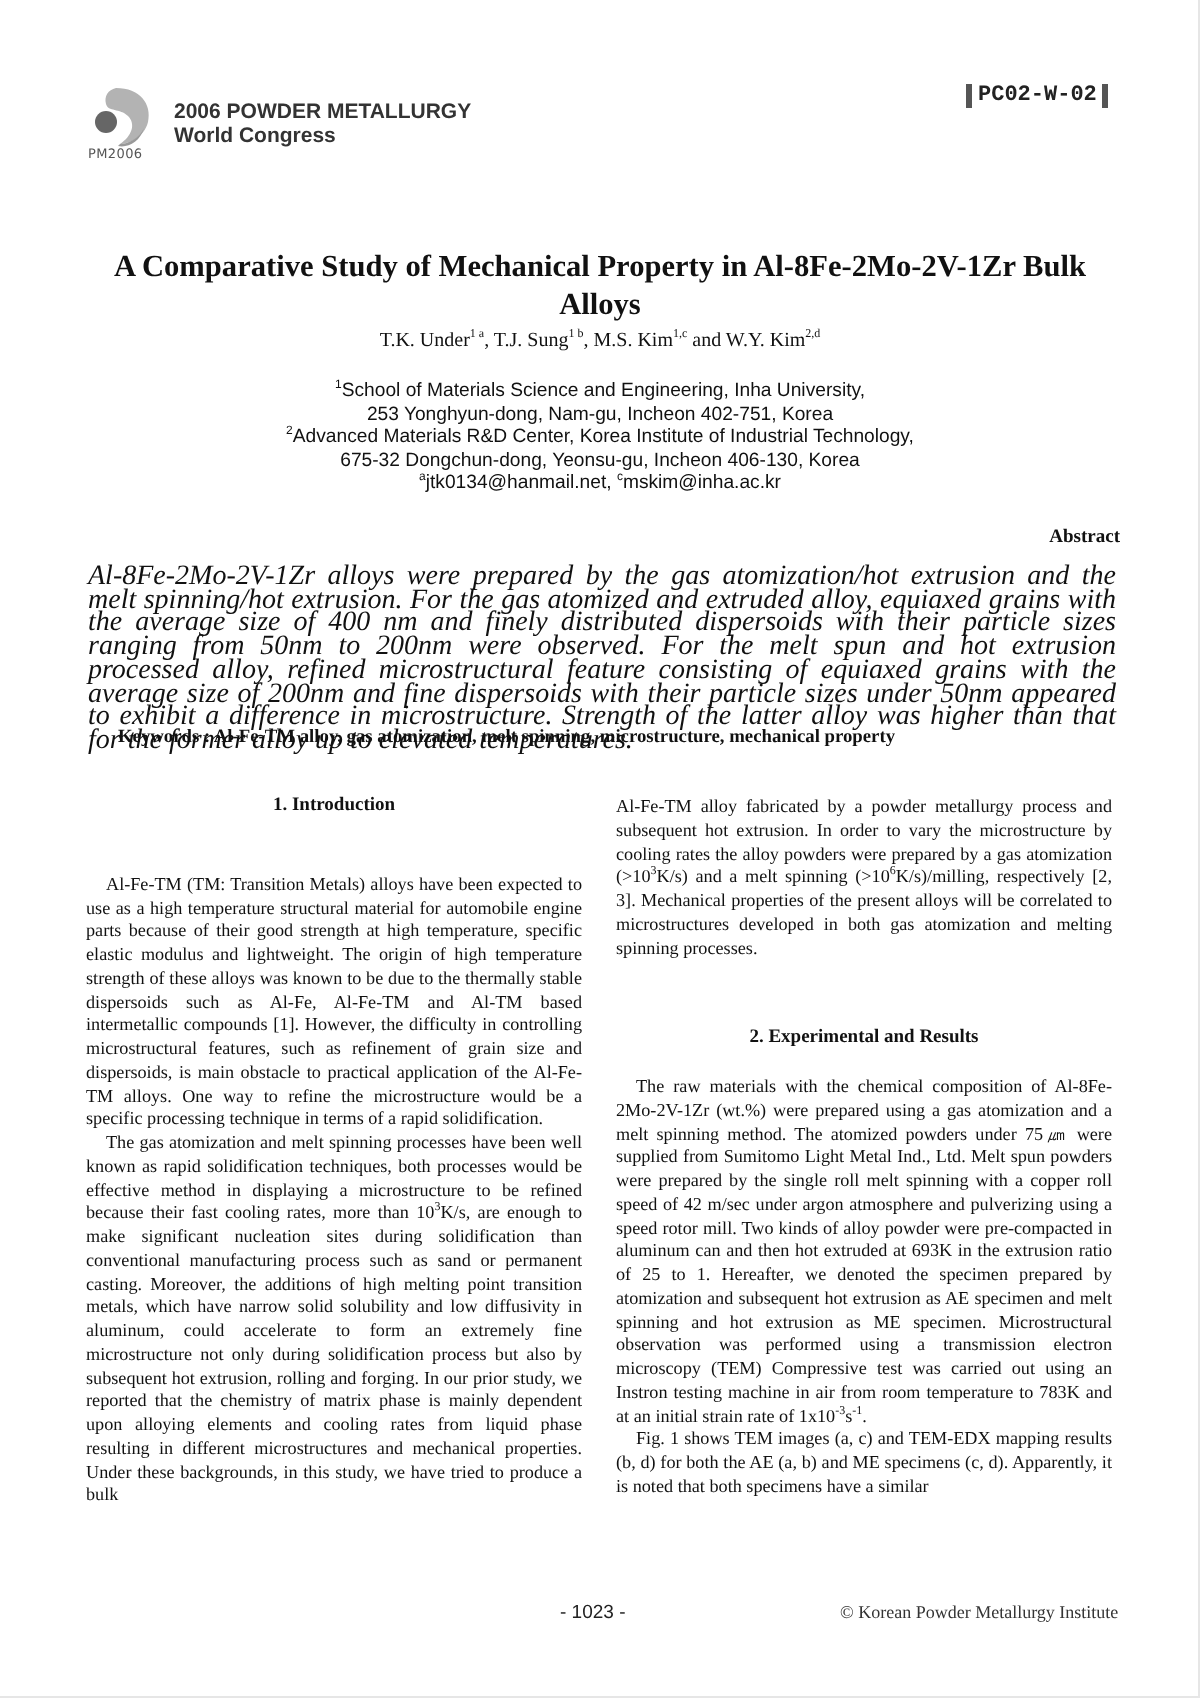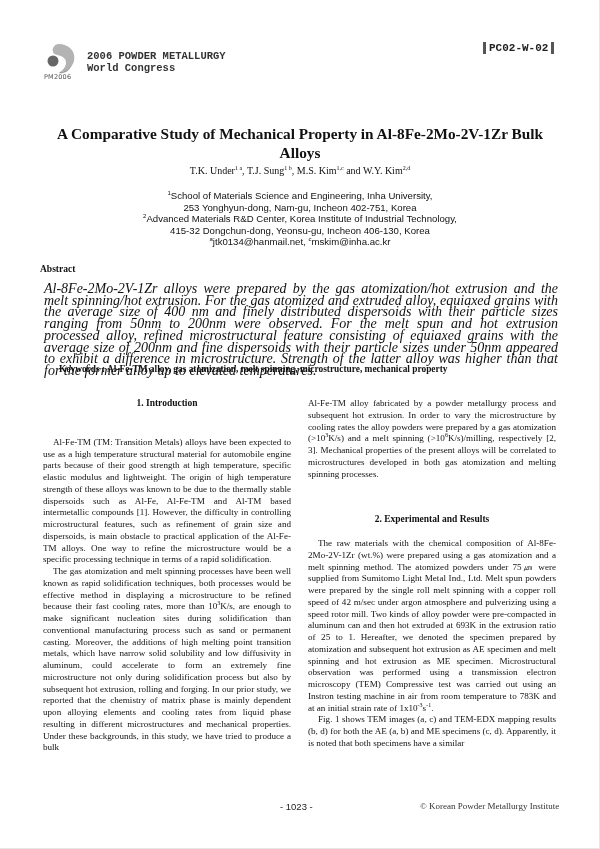--- a/index.html
+++ b/index.html
@@ -1,31 +1,31 @@
 <!DOCTYPE html>
 <html><head>
 <meta charset="utf-8">
 <style>
   html, body { margin: 0; padding: 0; background: #ffffff; }
   body { width: 600px; height: 849px; position: relative; overflow: hidden; color: #111; }
   .page { position: absolute; left: 0; top: 0; width: 599px; height: 848px; border-right: 1px solid #e6e6e6; border-bottom: 1px solid #e6e6e6; }
 
   .logo { position: absolute; left: 44px; top: 42px; width: 34px; height: 40px; }
   .logo-text { position: absolute; left: 44px; top: 73px; font-family: "DejaVu Sans", sans-serif; font-size: 6.5px; color: #555; letter-spacing: 0.2px; }
-  .conf-title { position: absolute; left: 87px; top: 51px; font-family: Liberation Mono, monospace; font-weight: bold; font-size: 10.5px; line-height: 11.5px; color: #333; }
+  .conf-title { position: absolute; left: 87px; top: 51px; font-family: Liberation Sans, sans-serif; font-weight: bold; font-size: 10.5px; line-height: 11.5px; color: #333; }
 
   .code { position: absolute; left: 483px; top: 42px; font-family: Liberation Mono, monospace; font-weight: bold; font-size: 11px; color: #222; display: flex; align-items: center; gap: 3px; }
   .code .bar { width: 3px; height: 12px; background: #555; display: inline-block; }
 
   .title { position: absolute; left: 40px; width: 520px; top: 124px; text-align: center; font-family: "Liberation Serif", serif; font-weight: bold; font-size: 15.3px; line-height: 19px; }
   .authors { position: absolute; left: 40px; width: 520px; top: 165px; text-align: center; font-family: "Liberation Serif", serif; font-size: 10px; }
   .affil { position: absolute; left: 40px; width: 520px; top: 190px; text-align: center; font-family: "Liberation Sans", sans-serif; font-size: 9.6px; line-height: 11.5px; }
   sup { font-size: 6px; vertical-align: super; line-height: 0; }
 
-  .abs-head { position: absolute; left: 40px; width: 520px; top: 264px; text-align: left; font-family: "Liberation Serif", serif; font-weight: bold; font-size: 9.5px; }
+  .abs-head { position: absolute; left: 40px; width: 520px; top: 264px; text-align: right; font-family: "Liberation Serif", serif; font-weight: bold; font-size: 9.5px; }
   .abstract { position: absolute; left: 44px; width: 514px; top: 283px; font-family: "Liberation Serif", serif; font-style: italic; font-size: 14px; line-height: 11.7px; text-align: justify; }
   .keywords { position: absolute; left: 59px; width: 514px; top: 364px; font-family: "Liberation Serif", serif; font-weight: bold; font-size: 9.4px; }
 
   .col { position: absolute; width: 248px; font-family: "Liberation Serif", serif; font-size: 9.1px; line-height: 11.75px; text-align: justify; }
   .col.left { left: 43px; top: 398px; }
   .col.right { left: 308px; top: 398px; }
   .col p { margin: 0; }
   .col p.indent { text-indent: 10px; }
   .sec-head { text-align: center; font-weight: bold; font-size: 9.5px; margin: 0; }
   .left .sec-head { margin-bottom: 27px; }
@@ -62,21 +62,21 @@
   </div>
 
   <div class="authors">
     <span>T.K. Under</span><sup>1 a</sup><span>, </span><span>T.J. Sung</span><sup>1 b</sup><span>, </span><span>M.S. Kim</span><sup>1,c</sup><span style="white-space:pre"> and </span><span>W.Y. Kim</span><sup>2,d</sup>
   </div>
 
   <div class="affil">
     <div><sup>1</sup><span>School of Materials Science and Engineering, Inha University,</span></div>
     <div>253 Yonghyun-dong, Nam-gu, Incheon 402-751, Korea</div>
     <div><sup>2</sup><span>Advanced Materials R&amp;D Center, Korea Institute of Industrial Technology,</span></div>
-    <div>415-32 Dongchun-dong, Yeonsu-gu, Incheon 406-130, Korea</div>
+    <div>675-32 Dongchun-dong, Yeonsu-gu, Incheon 406-130, Korea</div>
     <div><sup>a</sup><span style="white-space:pre">jtk0134@hanmail.net, </span><sup>c</sup><span>mskim@inha.ac.kr</span></div>
   </div>
 
   <div class="abs-head">Abstract</div>
   <div class="abstract">Al-8Fe-2Mo-2V-1Zr alloys were prepared by the gas atomization/hot extrusion and the melt spinning/hot extrusion. For the gas atomized and extruded alloy, equiaxed grains with the average size of 400 nm and finely distributed dispersoids with their particle sizes ranging from 50nm to 200nm were observed. For the melt spun and hot extrusion processed alloy, refined microstructural feature consisting of equiaxed grains with the average size of 200nm and fine dispersoids with their particle sizes under 50nm appeared to exhibit a difference in microstructure. Strength of the latter alloy was higher than that for the former alloy up to elevated temperatures.</div>
   <div class="keywords">Keywords : Al-Fe-TM alloy, gas atomization, melt spinning, microstructure, mechanical property</div>
 
   <div class="col left">
     <p class="sec-head">1. Introduction</p>
     <p class="indent">Al-Fe-TM (TM: Transition Metals) alloys have been expected to use as a high temperature structural material for automobile engine parts because of their good strength at high temperature, specific elastic modulus and lightweight. The origin of high temperature strength of these alloys was known to be due to the thermally stable dispersoids such as Al-Fe, Al-Fe-TM and Al-TM based intermetallic compounds [1]. However, the difficulty in controlling microstructural features, such as refinement of grain size and dispersoids, is main obstacle to practical application of the Al-Fe-TM alloys. One way to refine the microstructure would be a specific processing technique in terms of a rapid solidification.</p>

